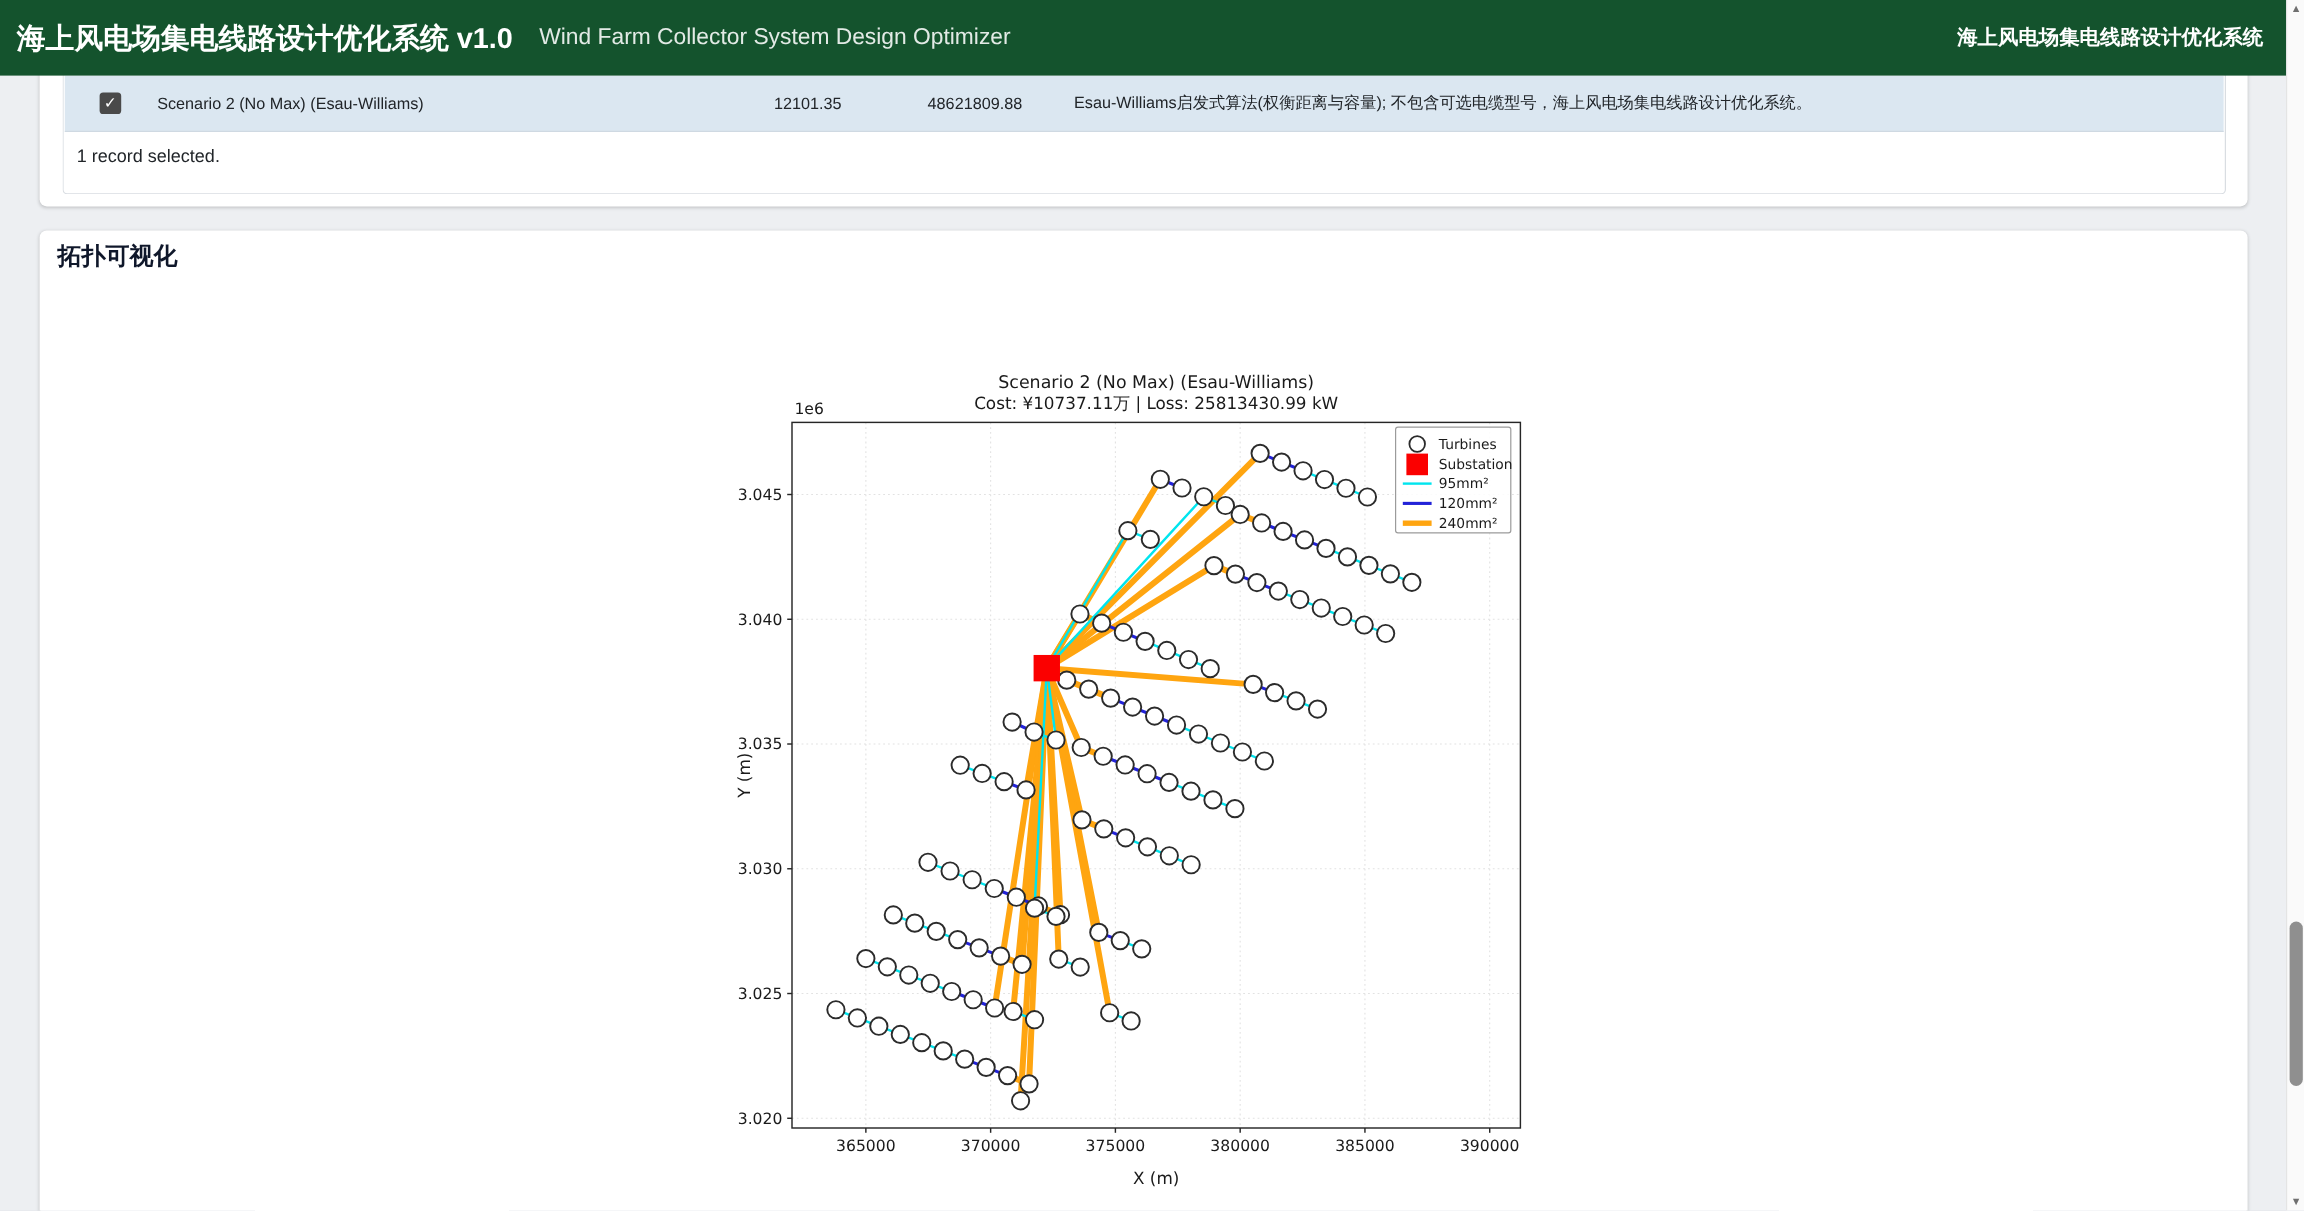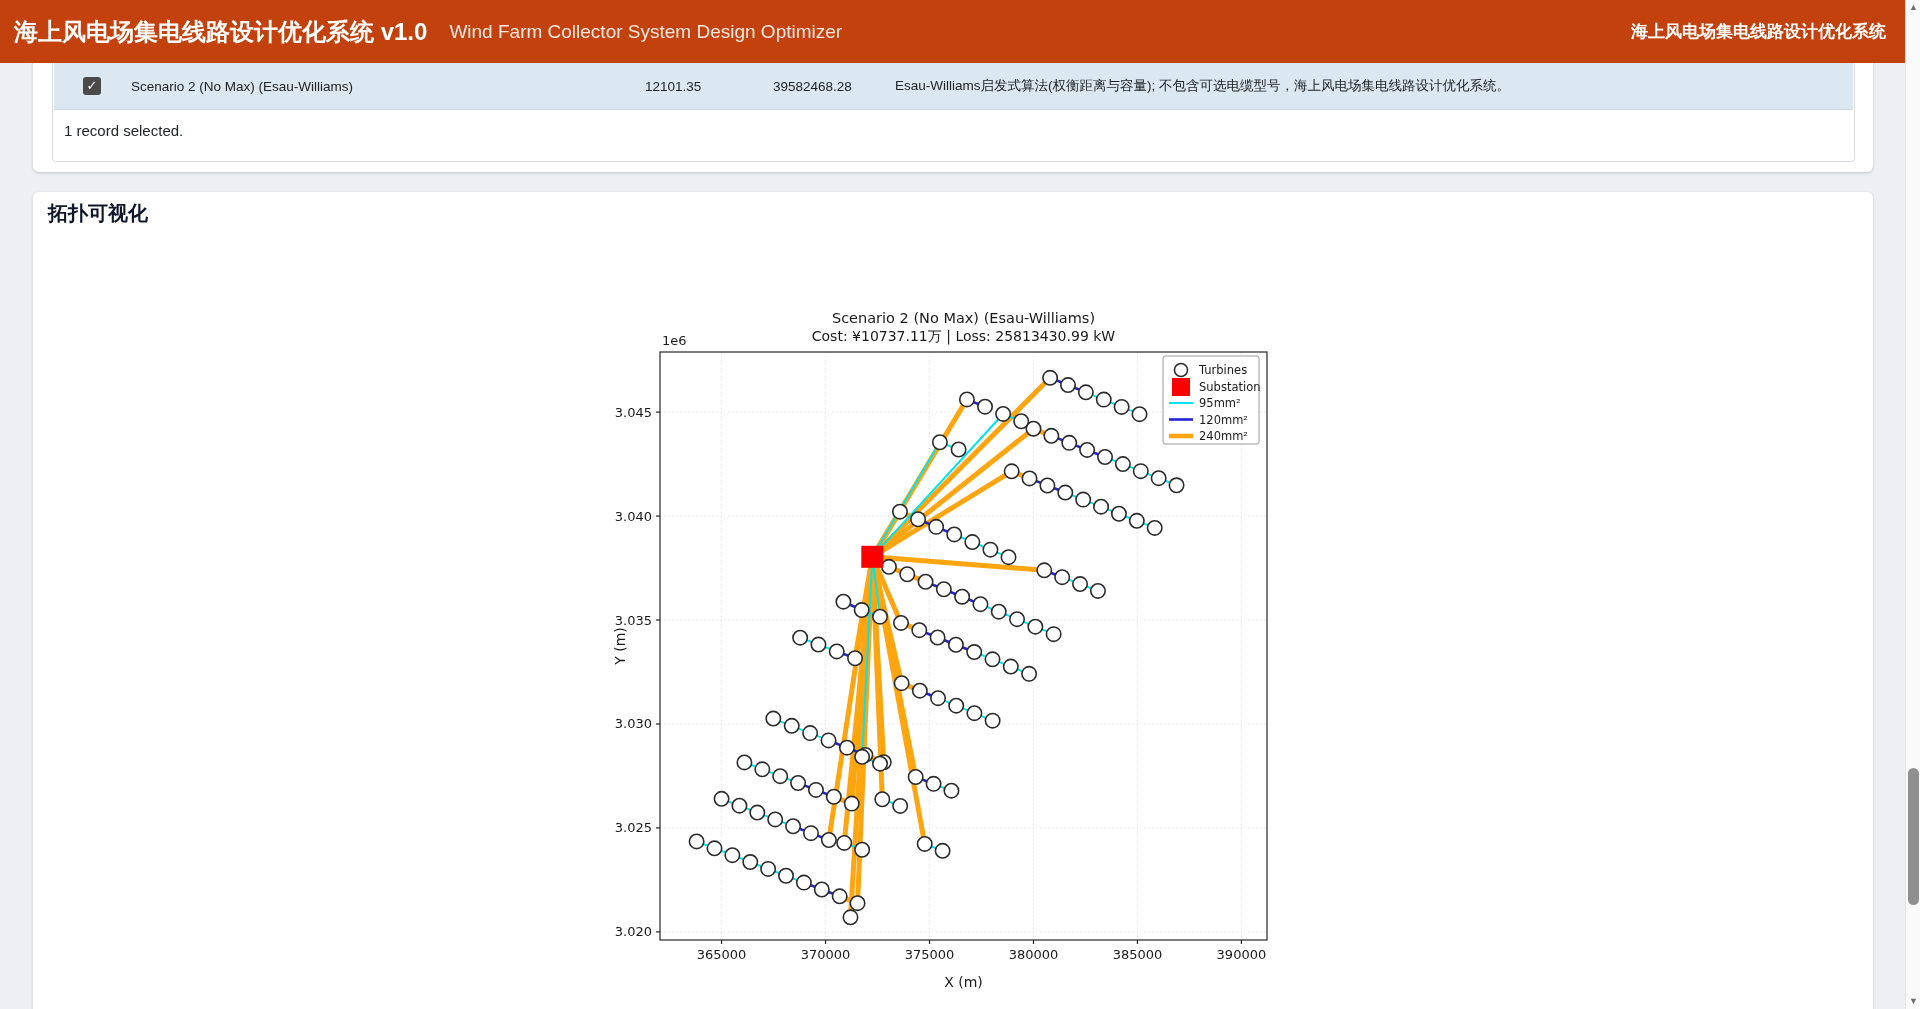--- a/index.html
+++ b/index.html
@@ -1,21 +1,21 @@
 <!DOCTYPE html>
 <html><head>
 <meta charset="utf-8">
 <style>
   * { margin:0; padding:0; box-sizing:border-box; }
   html,body { background:#dfe3e8; }
   body { font-family:"Liberation Sans","DejaVu Sans",sans-serif; }
   #page { position:relative; width:1920px; height:1009px; overflow:hidden; background:#edeff2; }
 
   
-  .app-header { position:absolute; left:0; top:0; width:1920px; height:63px; background:#c2410c; z-index:30;
+  .app-header { position:absolute; left:0; top:0; width:1920px; height:63px; background:#14532d; z-index:30;
                 display:flex; align-items:center; }
   .app-title { color:#ffffff; font-weight:bold; font-size:24px; margin-left:14px; white-space:nowrap; }
   .app-subtitle { color:rgba(255,255,255,0.88); font-size:19px; margin-left:22px; white-space:nowrap; }
   .app-org { position:absolute; right:34px; color:#ffffff; font-weight:bold; font-size:17px; white-space:nowrap; }
 
   
   .card { position:absolute; background:#ffffff; border-radius:6px; box-shadow:0 1px 3px rgba(0,0,0,0.18); }
   #card-table { left:33px; top:-12px; width:1840px; height:184px; }
   #card-chart { left:33px; top:192px; width:1840px; height:1200px; }
 
@@ -49,21 +49,21 @@
 <body>
 
 <div id="page">
 
   <div class="card" id="card-table">
     <div class="table-box">
       <div class="sel-row">
         <span class="checkbox">✓</span>
         <span class="cell cell-name">Scenario 2 (No Max) (Esau-Williams)</span>
         <span class="cell cell-cost">12101.35</span>
-        <span class="cell cell-loss">39582468.28</span>
+        <span class="cell cell-loss">48621809.88</span>
         <span class="cell cell-desc">Esau-Williams启发式算法(权衡距离与容量); 不包含可选电缆型号，海上风电场集电线路设计优化系统。</span>
       </div>
       <div class="table-footer">1 record selected.</div>
     </div>
   </div>
 
   <div class="card" id="card-chart">
     <div class="section-title">拓扑可视化</div>
     <svg id="topo-svg" viewBox="0 0 800 705">
         <line x1="191.5525865022268" y1="57" x2="191.5525865022268" y2="645" stroke="#e2e2e2" stroke-width="0.9" stroke-dasharray="1.5 2.5"></line>

